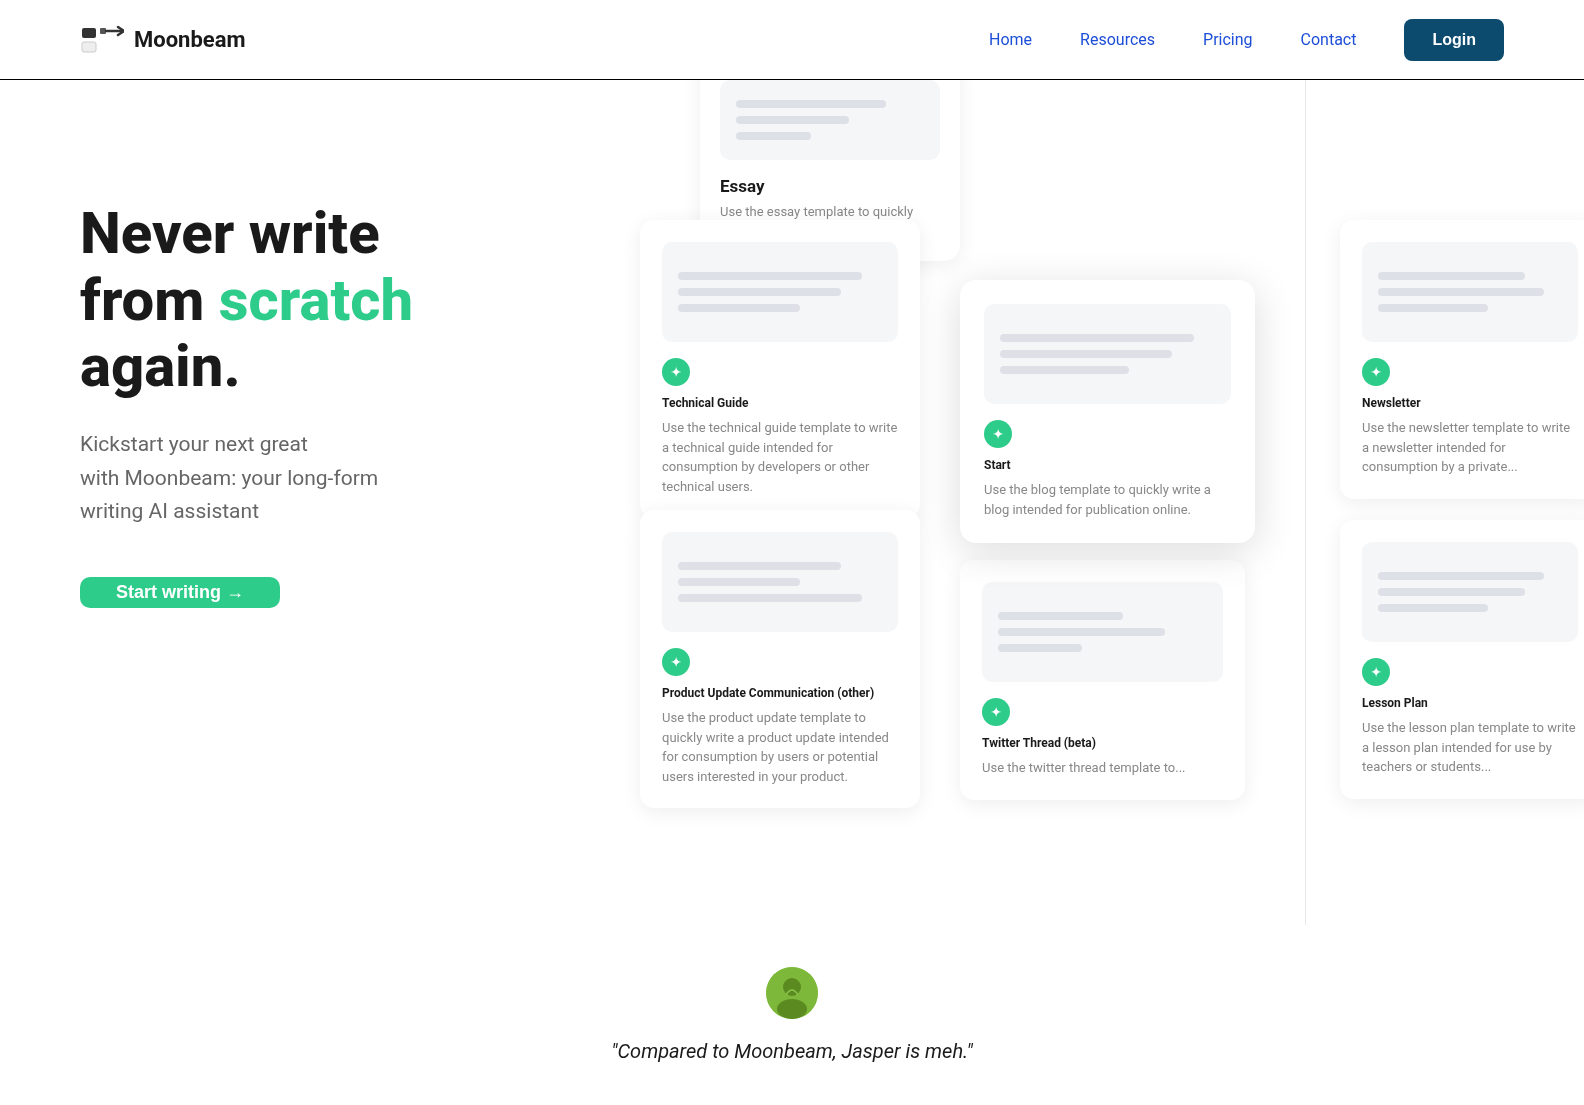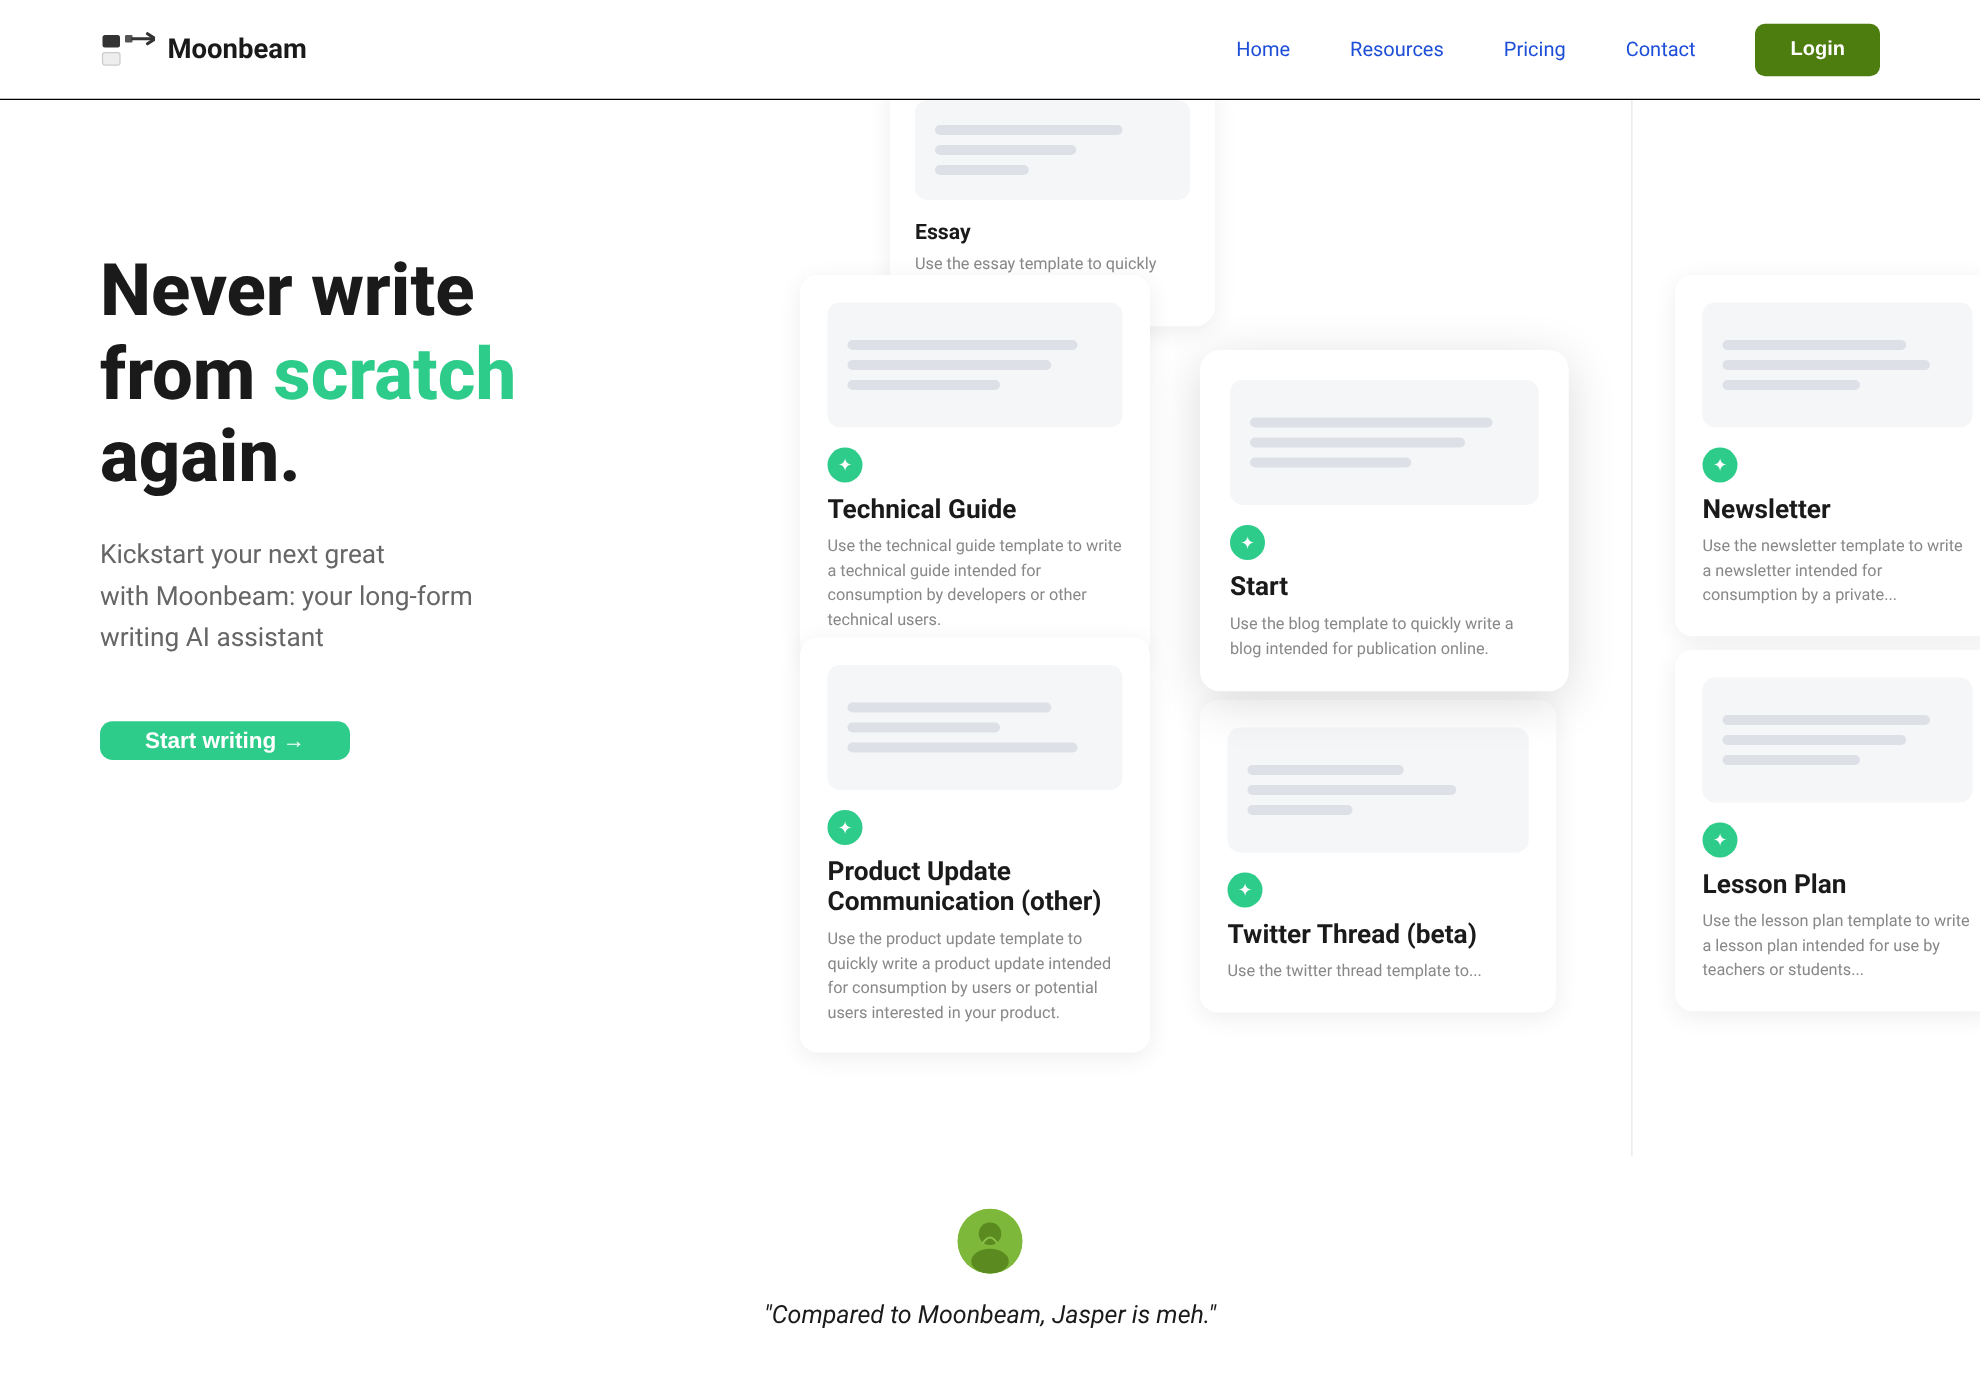--- a/index.html
+++ b/index.html
@@ -46,21 +46,21 @@
       align-items: center;
       gap: 48px;
     }
     .nav-link {
       font-size: 16px;
       color: #1d4ed8;
       cursor: pointer;
       text-decoration: none;
     }
     .login-btn {
-      background: #4d7c0f;
+      background: #0c4a6e;
       color: #fff;
       border: none;
       border-radius: 8px;
       padding: 12px 28px;
       font-size: 16px;
       font-weight: 600;
       cursor: pointer;
     }
 
     
@@ -144,36 +144,36 @@
       border-radius: 50%;
       background: #2ecc8a;
       display: flex;
       align-items: center;
       justify-content: center;
       margin-bottom: 10px;
       color: white;
       font-size: 14px;
     }
     .card-title {
-      font-size: 21px;
+      font-size: 12px;
       font-weight: 700;
       color: #1a1a1a;
       margin-bottom: 8px;
     }
     .card-desc {
       font-size: 13px;
       color: #888;
       line-height: 1.5;
     }
 
     
     .essay-partial {
       position: absolute;
       top: -20px;
-      left: 192px;
+      left: 180px;
       background: #fff;
       border-radius: 16px;
       box-shadow: 0 4px 20px rgba(0,0,0,0.07);
       width: 260px;
       padding: 20px;
     }
     .essay-partial .card-preview {
       height: 80px;
     }
 

